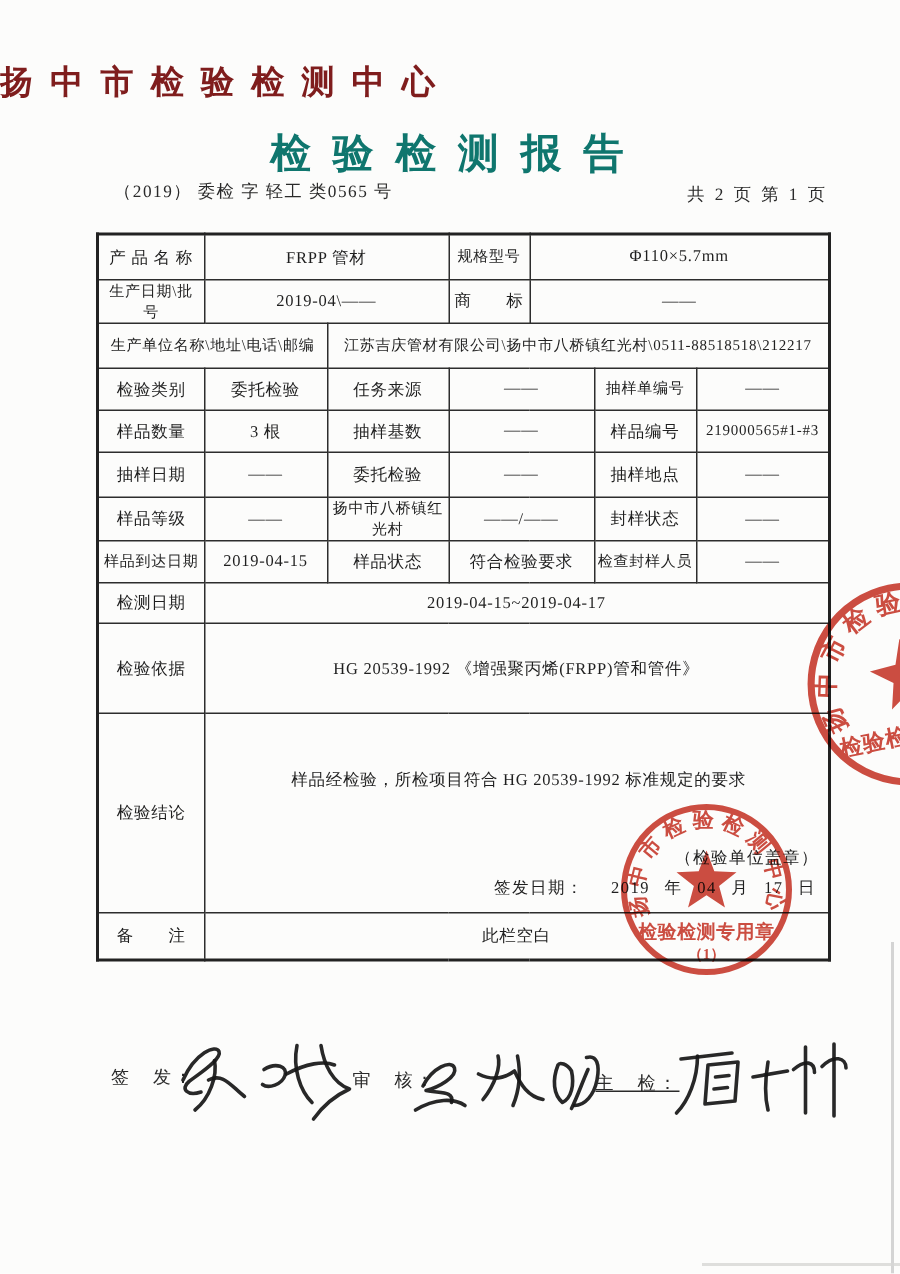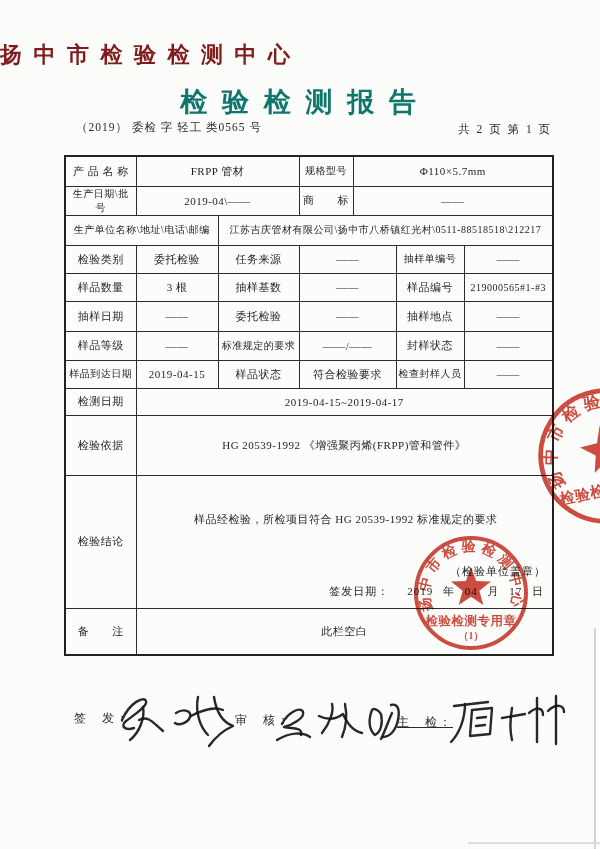--- a/index.html
+++ b/index.html
@@ -116,21 +116,21 @@
       <td class="lbl">抽样日期</td>
       <td>——</td>
       <td class="lbl">委托检验</td>
       <td colspan="2">——</td>
       <td class="lbl">抽样地点</td>
       <td>——</td>
     </tr>
     <tr style="height:29px">
       <td class="lbl">样品等级</td>
       <td>——</td>
-      <td class="tight">标准规定的要求</td>
+      <td class="tight">扬中市八桥镇红光村</td>
       <td colspan="2">——/——</td>
       <td class="lbl">封样状态</td>
       <td>——</td>
     </tr>
     <tr style="height:28px">
       <td class="tight">样品到达日期</td>
       <td>2019-04-15</td>
       <td class="lbl">样品状态</td>
       <td colspan="2">符合检验要求</td>
       <td class="tight">检查封样人员</td>
@@ -147,21 +147,21 @@
     <tr style="height:133px">
       <td class="lbl">检验结论</td>
       <td colspan="6" class="concl-cell">
         <div class="concl-text">样品经检验，所检项目符合 HG 20539-1992 标准规定的要求</div>
         <div class="seal-note">（检验单位盖章）</div>
         <div class="issue-line">
           <span class="d-label">签发日期：</span><span>2019 年 04 月 17 日</span>
         </div>
       </td>
     </tr>
-    <tr style="height:47px">
+    <tr style="height:32px">
       <td class="lbl">备　　注</td>
       <td colspan="6" class="left">此栏空白</td>
     </tr>
   </tbody>
     </table>
 
   <span class="sig-label" style="left:74px;top:710px;">签　发：</span>
   <svg class="sig-svg" style="left:108px;top:686px;" width="138" height="70" viewBox="0 0 138 70">
     <path d="M14,34 C22,16 36,10 38,15 C40,20 26,29 18,35 C12,40 17,45 26,42"></path>
     <path d="M35,21 C37,31 32,46 22,54"></path>

